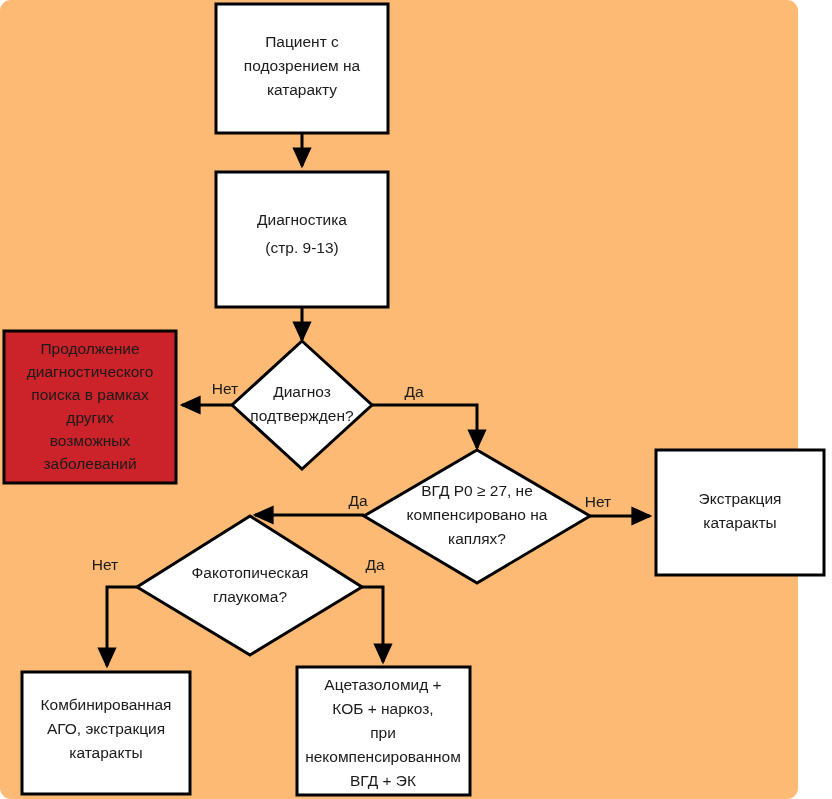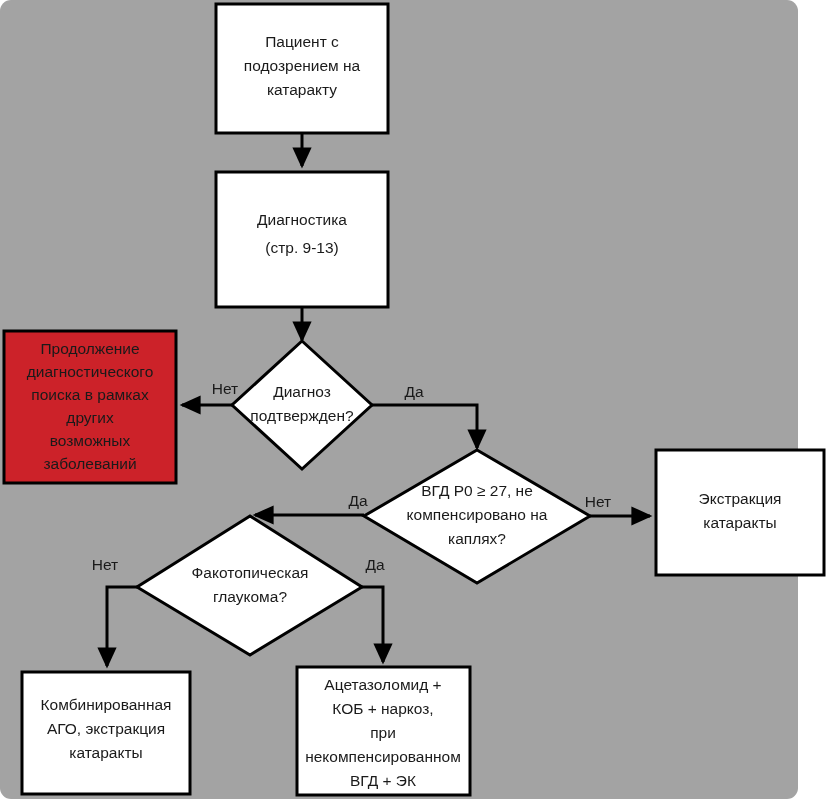--- a/index.html
+++ b/index.html
@@ -10,21 +10,21 @@
   body {
     width: 832px;
     height: 799px;
     font-family: "Liberation Sans", sans-serif;
     overflow: hidden;
   }
   #flowchart {
     position: relative;
     width: 798px;
     height: 799px;
-    background: #a3a3a3;
+    background: #fdba74;
     border-radius: 11px;
   }
   svg.diagram {
     position: absolute;
     left: 0;
     top: 0;
     width: 832px;
     height: 799px;
   }
   .node-shape {

